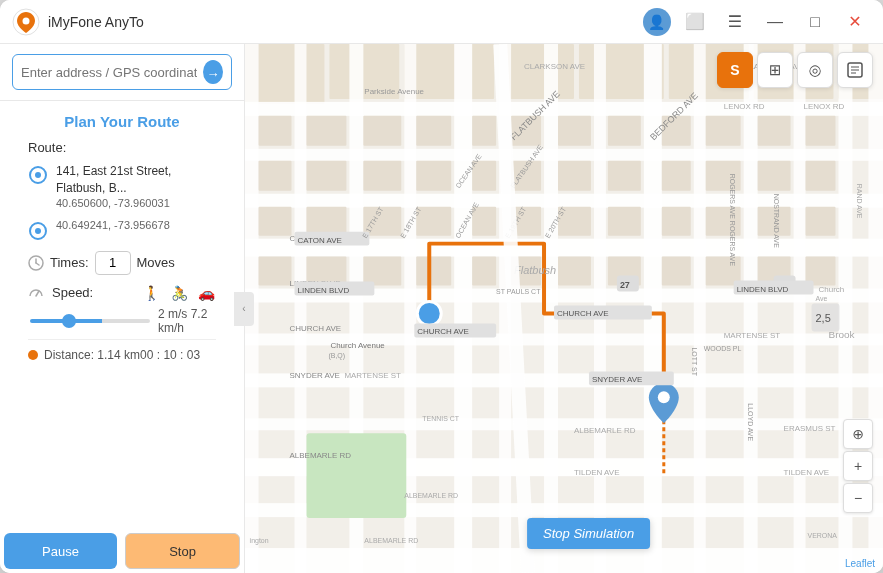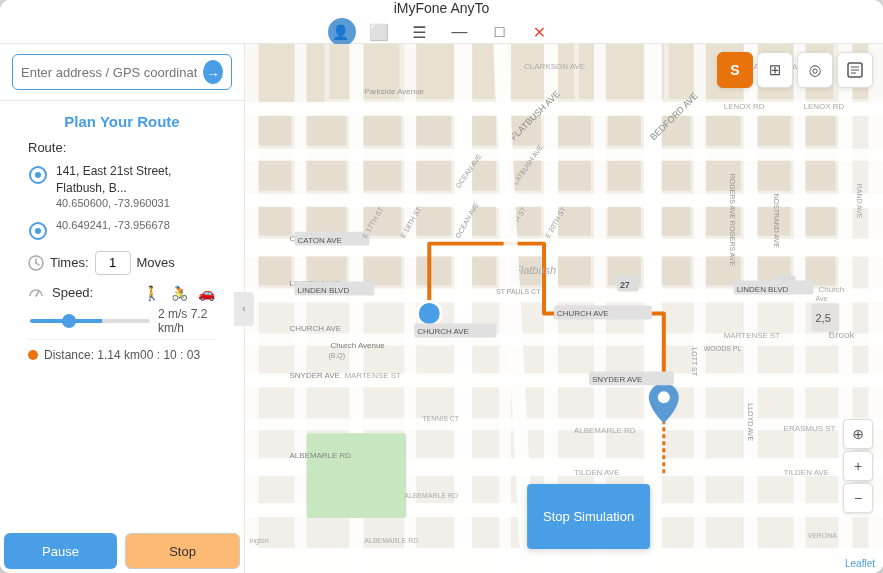--- a/index.html
+++ b/index.html
@@ -1,21 +1,21 @@
 <!DOCTYPE html>
 <html><head>
   <meta charset="utf-8">
   <style>
     * { box-sizing: border-box; margin: 0; padding: 0; }
     body { font-family: -apple-system, BlinkMacSystemFont, 'Segoe UI', sans-serif; background: #e0e0e0; display: flex; justify-content: center; align-items: center; min-height: 100vh; }
     
     .window { width: 883px; height: 573px; background: #fff; border-radius: 10px; overflow: hidden; box-shadow: 0 4px 24px rgba(0,0,0,0.25); display: flex; flex-direction: column; }
     
     
-    .titlebar { height: 44px; background: #fff; display: flex; align-items: center; padding: 0 12px; border-bottom: 1px solid #e8e8e8; flex-shrink: 0; flex-direction: column; }
+    .titlebar { height: 44px; background: #fff; display: flex; align-items: center; padding: 0 12px; border-bottom: 1px solid #e8e8e8; flex-shrink: 0; }
     .titlebar-logo { width: 28px; height: 28px; margin-right: 8px; }
     .titlebar-title { font-size: 14px; color: #333; font-weight: 500; flex: 1; }
     .titlebar-controls { display: flex; align-items: center; gap: 8px; }
     .titlebar-icon { width: 32px; height: 32px; display: flex; align-items: center; justify-content: center; cursor: pointer; color: #555; font-size: 16px; border-radius: 4px; }
     .titlebar-avatar { width: 28px; height: 28px; border-radius: 50%; background: #5b9bd5; display: flex; align-items: center; justify-content: center; color: white; font-size: 14px; }
 
     
     .main { display: flex; flex: 1; overflow: hidden; }
     
     
@@ -72,21 +72,21 @@
     .map-tool-btn.active { background: #e8720c; color: white; border-color: #e8720c; }
     
     
     .map-svg { width: 100%; height: 100%; }
     
     
     .nav-controls { position: absolute; bottom: 60px; right: 10px; display: flex; flex-direction: column; gap: 2px; z-index: 10; }
     .nav-btn { width: 30px; height: 30px; background: white; border: 1px solid #ddd; border-radius: 4px; display: flex; align-items: center; justify-content: center; cursor: pointer; font-size: 14px; color: #555; box-shadow: 0 1px 3px rgba(0,0,0,0.1); }
     
     
-    .stop-sim-btn { position: absolute; bottom: 24px; left: 50%; transform: translateX(-30%); background: #4a9ee6; color: white; border: none; border-radius: 4px; padding: 25px 16px; font-size: 13px; font-weight: 500; cursor: pointer; z-index: 10; box-shadow: 0 2px 6px rgba(0,0,0,0.15); }
+    .stop-sim-btn { position: absolute; bottom: 24px; left: 50%; transform: translateX(-30%); background: #4a9ee6; color: white; border: none; border-radius: 4px; padding: 8px 16px; font-size: 13px; font-weight: 500; cursor: pointer; z-index: 10; box-shadow: 0 2px 6px rgba(0,0,0,0.15); font-style: italic; }
     
     
     .leaflet-attr { position: absolute; bottom: 4px; right: 8px; font-size: 10px; color: #666; z-index: 10; }
     .leaflet-attr a { color: #4a9ee6; text-decoration: none; }
     
     
     .collapse-arrow { position: absolute; right: -10px; top: 50%; transform: translateY(-50%); width: 20px; height: 34px; background: #e8e8e8; border-radius: 0 4px 4px 0; display: flex; align-items: center; justify-content: center; cursor: pointer; font-size: 10px; color: #888; z-index: 5; }
   </style>
 </head>
 <body>

